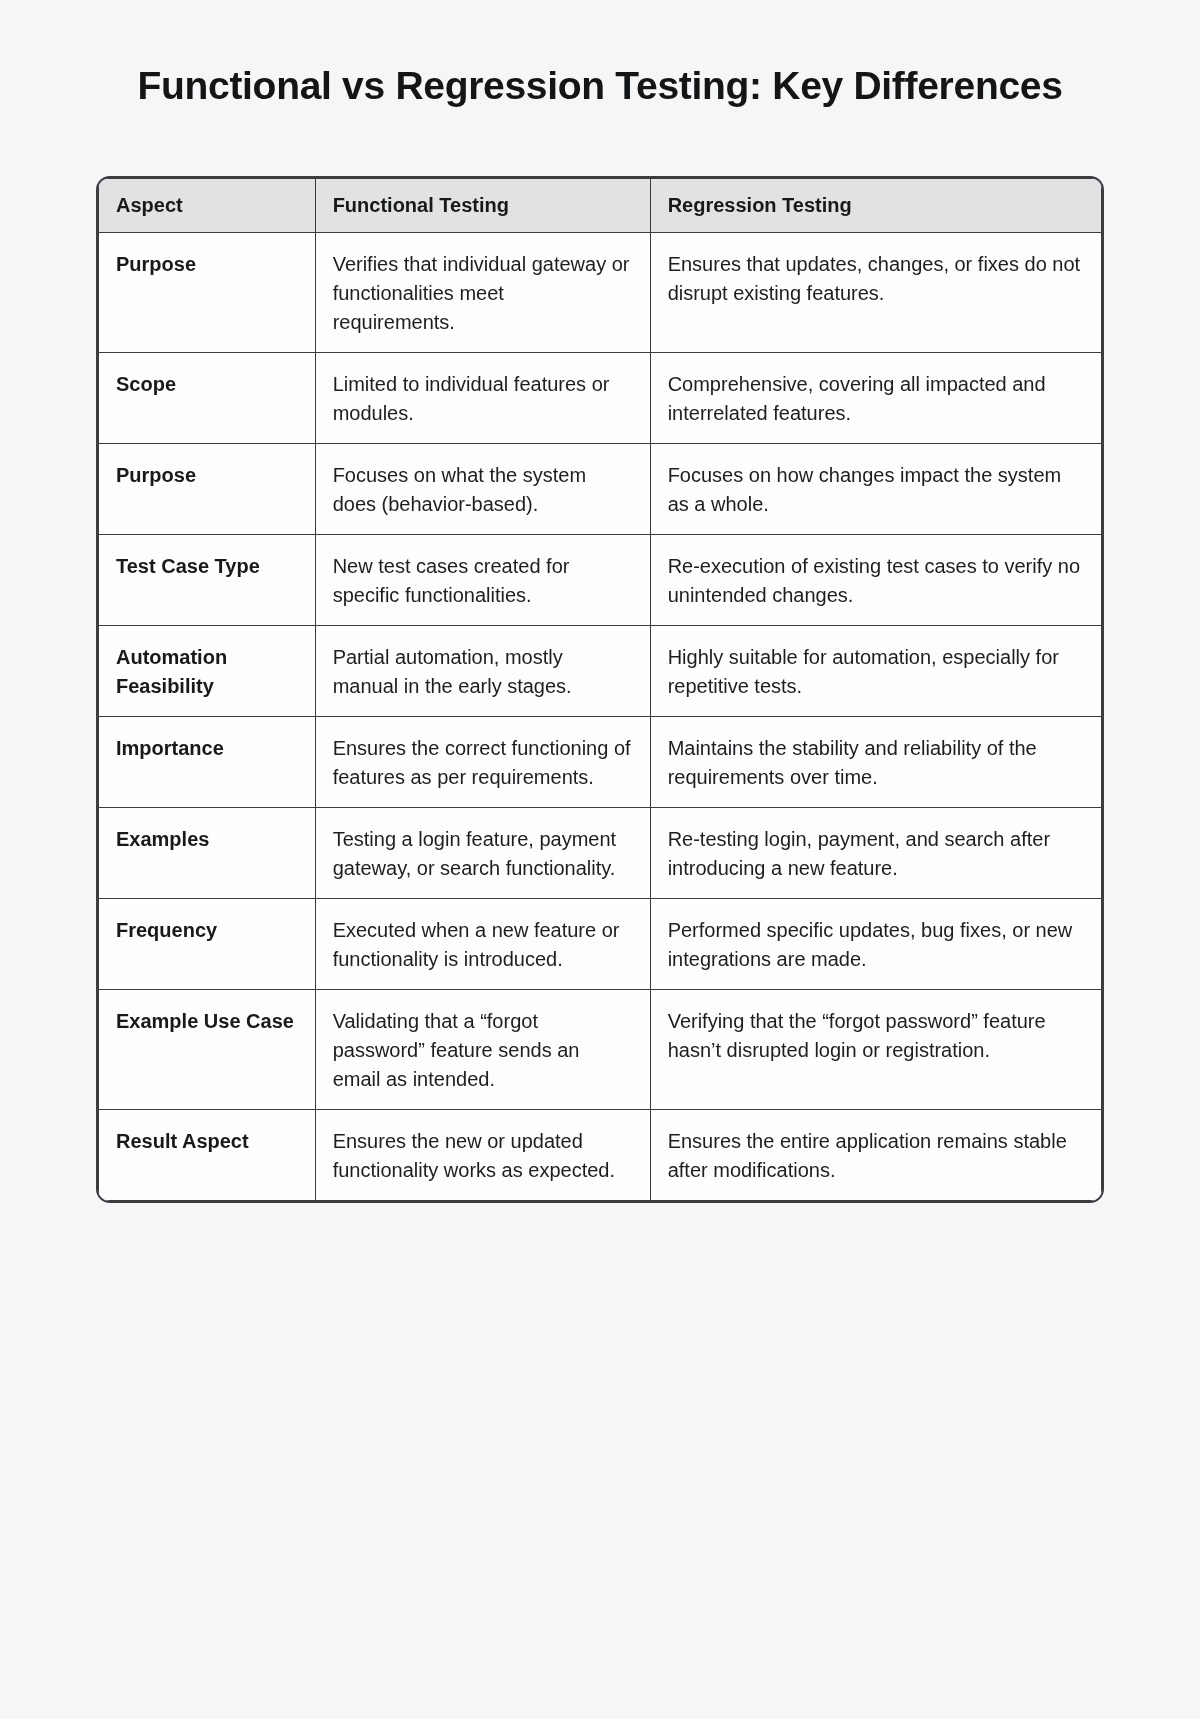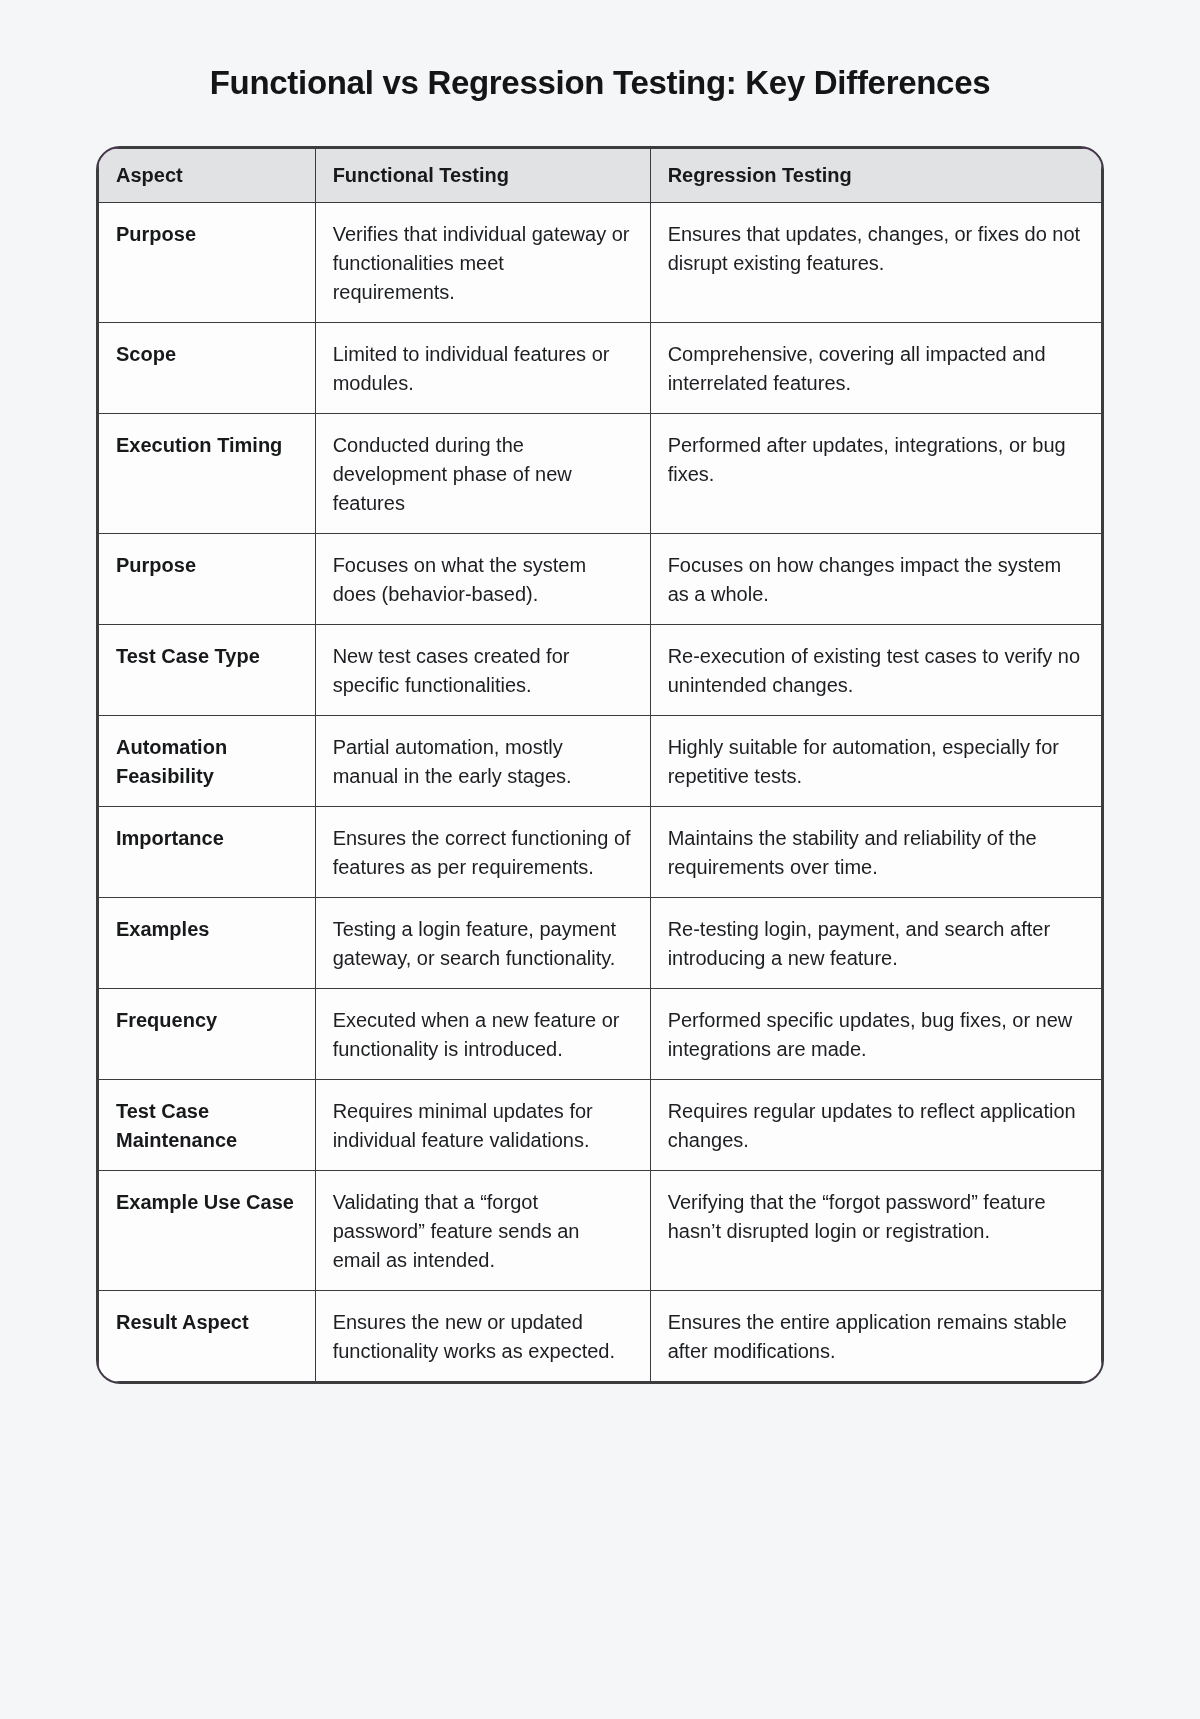--- a/index.html
+++ b/index.html
@@ -11,31 +11,31 @@
     height: 1719px;
     background: #f5f6f8;
     font-family: "Liberation Sans", sans-serif;
     color: #1c1e21;
     overflow: hidden;
   }
   .page-title {
     margin: 0;
     padding-top: 64px;
     text-align: center;
-    font-size: 33px;
+    font-size: 39px;
     font-weight: bold;
     letter-spacing: -0.3px;
     color: #131517;
   }
   .table-wrap {
     width: 1004px;
-    margin: 44px auto 0 auto;
+    margin: 68px auto 0 auto;
     background: #d946ef;
     border: 2px solid #3a3c3e;
-    border-radius: 24px;
+    border-radius: 14px;
     overflow: hidden;
   }
   table.compare {
     width: 100%;
     border-collapse: collapse;
     table-layout: fixed;
     font-size: 20px;
   }
   table.compare col.c-aspect     { width: 21.6%; }
   table.compare col.c-functional { width: 33.4%; }
@@ -91,25 +91,20 @@
     <td class="regression-cell">Ensures that updates, changes, or fixes do not disrupt existing features.</td>
   </tr>
 
 
   <tr>
     <td class="aspect-cell">Scope</td>
     <td class="functional-cell">Limited to individual features or modules.</td>
     <td class="regression-cell">Comprehensive, covering all impacted and interrelated features.</td>
   </tr>
 
-  <tr>
-    <td class="aspect-cell">Execution Timing</td>
-    <td class="functional-cell">Conducted during the development phase of new features</td>
-    <td class="regression-cell">Performed after updates, integrations, or bug fixes.</td>
-  </tr>
 
   <tr>
     <td class="aspect-cell">Purpose</td>
     <td class="functional-cell">Focuses on what the system does (behavior-based).</td>
     <td class="regression-cell">Focuses on how changes impact the system as a whole.</td>
   </tr>
 
   <tr>
     <td class="aspect-cell">Test Case Type</td>
     <td class="functional-cell">New test cases created for specific functionalities.</td>
@@ -134,25 +129,20 @@
     <td class="regression-cell">Re-testing login, payment, and search after introducing a new feature.</td>
   </tr>
 
 
   <tr>
     <td class="aspect-cell">Frequency</td>
     <td class="functional-cell">Executed when a new feature or functionality is introduced.</td>
     <td class="regression-cell">Performed specific updates, bug fixes, or new integrations are made.</td>
   </tr>
 
-  <tr>
-    <td class="aspect-cell">Test Case Maintenance</td>
-    <td class="functional-cell">Requires minimal updates for individual feature validations.</td>
-    <td class="regression-cell">Requires regular updates to reflect application changes.</td>
-  </tr>
 
   <tr>
     <td class="aspect-cell">Example Use Case</td>
     <td class="functional-cell">Validating that a “forgot password” feature sends an email as intended.</td>
     <td class="regression-cell">Verifying that the “forgot password” feature hasn’t disrupted login or registration.</td>
   </tr>
 
   <tr>
     <td class="aspect-cell">Result Aspect</td>
     <td class="functional-cell">Ensures the new or updated functionality works as expected.</td>

